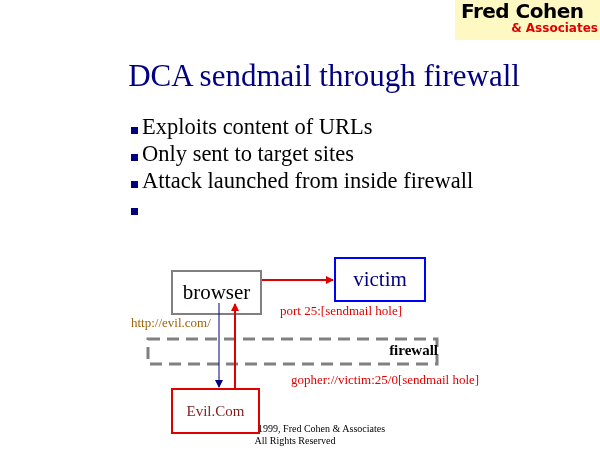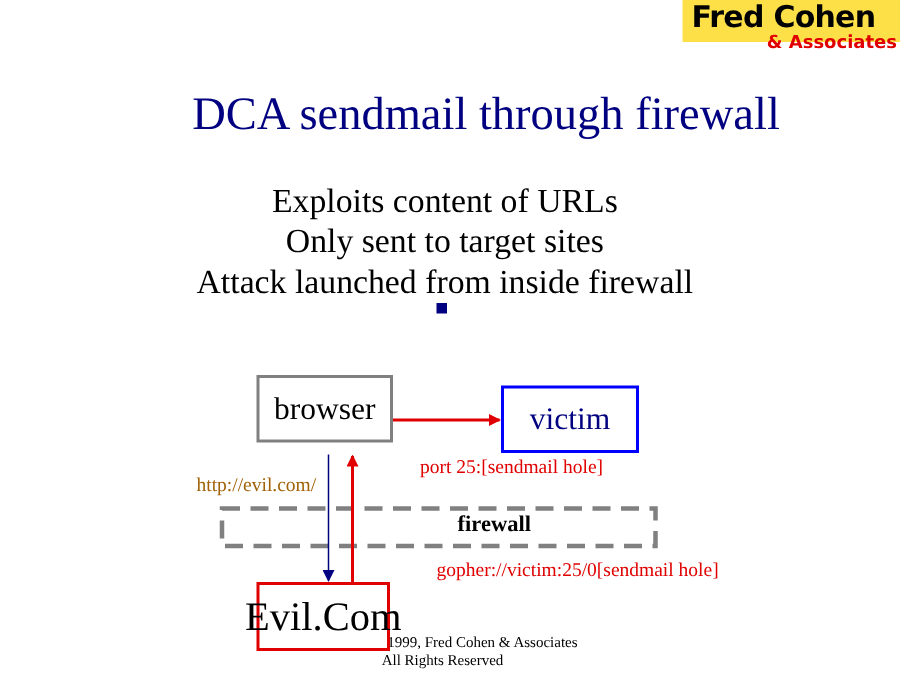--- a/index.html
+++ b/index.html
@@ -12,22 +12,22 @@
       height: 450px;
       position: relative;
       overflow: hidden;
       font-family: "Liberation Serif", serif;
     }
     .logo {
       position: absolute;
       left: 455px;
       top: 0;
       width: 145px;
-      height: 28px;
-      background: #fde047;
+      height: 40px;
+      background: #fef9c3;
     }
     .logo-main {
       position: absolute;
       left: 6px;
       top: -1px;
       font-family: "DejaVu Sans", sans-serif;
       font-weight: bold;
       font-size: 20px;
       letter-spacing: -0.5px;
       color: #000000;
@@ -61,41 +61,40 @@
       padding: 0;
       list-style: none;
     }
     .bullets li {
       height: 27px;
       font-size: 22.5px;
       color: #000000;
       white-space: nowrap;
       display: flex;
       align-items: center;
-      flex-direction: column;
     }
     .bullet-mark {
       display: inline-block;
       width: 7px;
       height: 7px;
       background: #000080;
       margin-right: 4px;
       margin-top: 8px;
     }
     .box {
       position: absolute;
       box-sizing: border-box;
       display: flex;
       align-items: center;
       justify-content: center;
       white-space: nowrap;
     }
     .box-browser {
       left: 171px;
-      top: 250px;
+      top: 270px;
       width: 91px;
       height: 45px;
       border: 2px solid #808080;
       font-size: 21px;
       color: #000000;
     }
     .box-victim {
       left: 334px;
       top: 257px;
       width: 92px;
@@ -104,39 +103,39 @@
       font-size: 21px;
       color: #000080;
     }
     .box-evil {
       left: 171px;
       top: 388px;
       width: 89px;
       height: 46px;
       border: 2px solid #e00000;
       background: #ffffff;
-      font-size: 27px;
-      color: #000000;
+      font-size: 15px;
+      color: #7f1d1d;
       z-index: 3;
     }
     .firewall {
       position: absolute;
       left: 146px;
       top: 338px;
       width: 292px;
       height: 27px;
       box-sizing: border-box;
       z-index: 1;
     }
     .firewall-label {
       position: absolute;
       left: 0;
       width: 100%;
       top: 4px;
-      text-align: center;
+      text-align: right;
       padding-left: 75px;
       box-sizing: border-box;
       font-size: 15px;
       font-weight: bold;
       color: #000000;
     }
     .small-label {
       position: absolute;
       font-size: 13px;
       white-space: nowrap;

